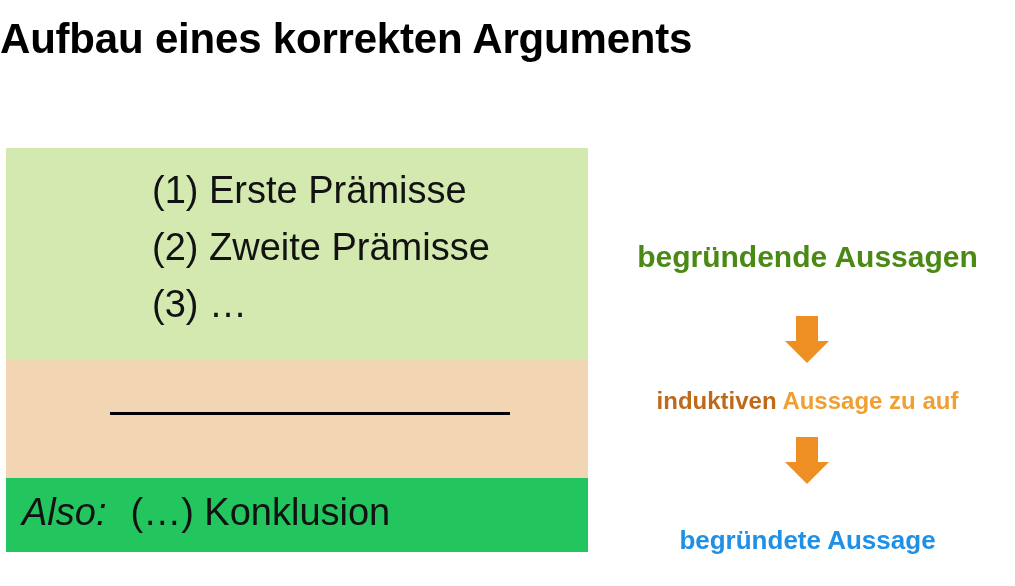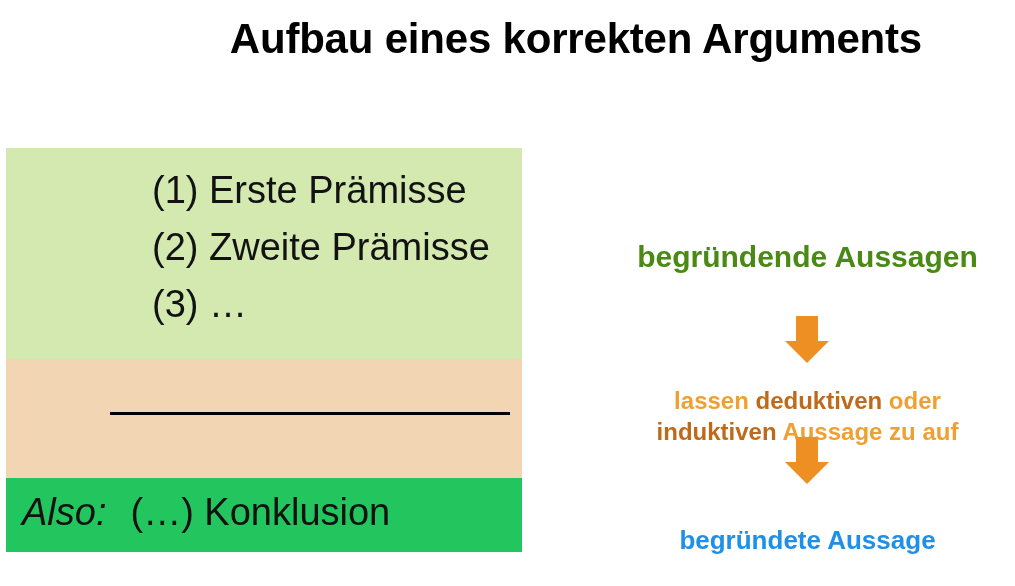--- a/index.html
+++ b/index.html
@@ -16,42 +16,41 @@
     font-family: "Liberation Sans", sans-serif;
     -webkit-font-smoothing: antialiased;
   }
 
   
   .slide-title {
     position: absolute;
     left: 0;
     top: 14px;
     width: 912px;
-    text-align: right;
+    text-align: left;
     font-size: 42px;
     font-weight: bold;
     color: #000000;
     letter-spacing: -0.2px;
     line-height: 1.2;
     white-space: nowrap;
-    padding-left: 10px;
   }
 
   
   .argument-block {
     position: absolute;
     left: 6px;
     top: 148px;
     width: 582px;
     height: 404px;
   }
   .band {
     position: absolute;
     left: 0;
-    width: 516px;
+    width: 582px;
     box-sizing: border-box;
   }
   .band-premises {
     top: 0;
     height: 211px;
     background: #d3e9b0;
   }
   .band-inference {
     top: 211px;
     height: 119px;
@@ -199,23 +198,20 @@
 
   <div class="comment-label comment-premises">begründende Aussagen</div>
 
   <div class="block-arrow arrow-top">
     <span class="shaft"></span>
     <span class="head"></span>
   </div>
 
   <div class="comment-label comment-inference">
     <div>
-      <span class="tone-light">lassen </span><span class="tone-dark">deduktiven </span><span class="tone-light">oder</span>
-    </div>
-    <div>
       <span class="tone-dark">induktiven </span><span class="tone-light">Aussage zu auf</span>
     </div>
   </div>
 
   <div class="block-arrow arrow-bottom">
     <span class="shaft"></span>
     <span class="head"></span>
   </div>
 
   <div class="comment-label comment-conclusion">begründete Aussage</div>

